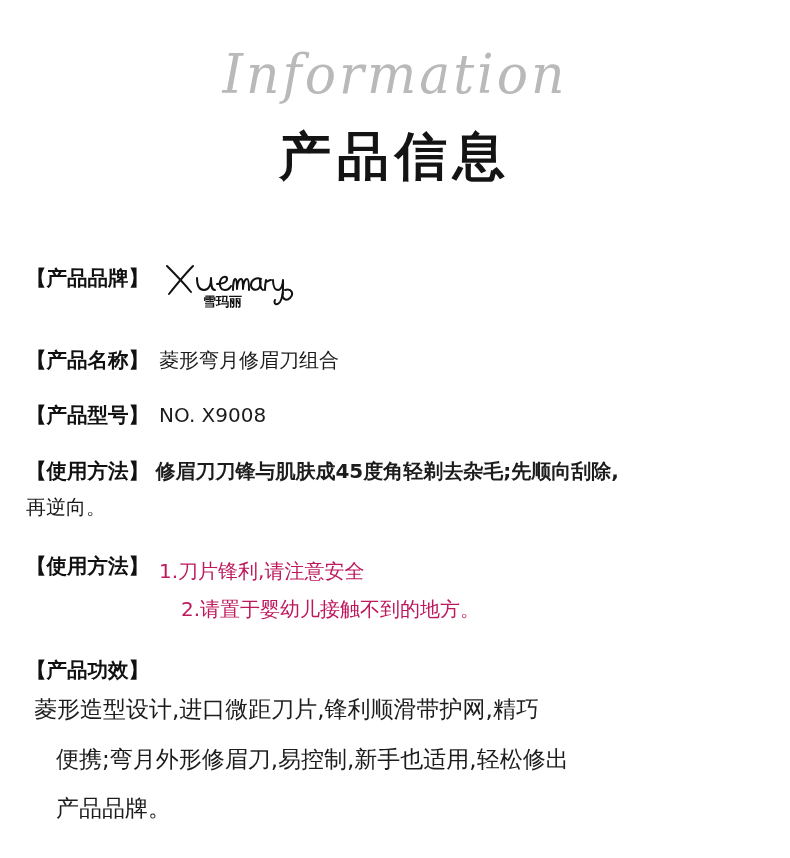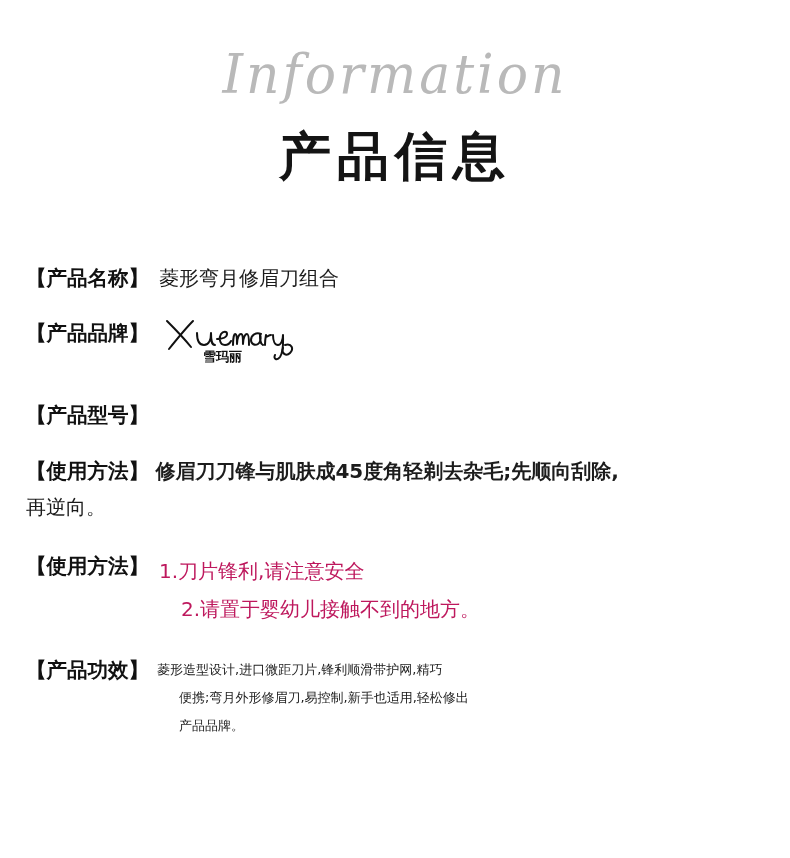--- a/index.html
+++ b/index.html
@@ -116,48 +116,44 @@
     font-size: 20px;
     line-height: 1.9;
     color: #be185d;
   }
   .note-item.second { padding-left: 22px; }
 
   
   .row-features {
     display: flex;
     align-items: flex-start;
+    flex-direction: column;
   }
   .features-body {
     padding-left: 8px;
   }
   .feature-line {
     font-family: "DejaVu Sans", sans-serif;
-    font-size: 13px;
+    font-size: 23px;
     line-height: 2.15;
     color: #1c1c1c;
   }
   .feature-line.ind { padding-left: 22px; }
 </style>
 </head>
 <body>
 
 <div class="page">
 
   <div class="header">
     <div class="script-title">Information</div>
     <div class="main-title">产品信息</div>
   </div>
 
   <div class="specs">
-
-    <div class="row">
-      <div class="label">【产品名称】</div>
-      <div class="value indent-sm">菱形弯月修眉刀组合</div>
-    </div>
 
     <div class="row">
       <div class="label">【产品品牌】</div>
       <div class="brand-logo">
         <svg width="132" height="52" viewBox="0 0 132 52" xmlns="http://www.w3.org/2000/svg">
           <g fill="none" stroke="#111111" stroke-width="2" stroke-linecap="round" stroke-linejoin="round">
 
             <path d="M4 6 C12 14, 20 22, 28 32"></path>
             <path d="M30 6 C22 14, 14 24, 6 34"></path>
 
@@ -175,21 +171,27 @@
 
             <path d="M122 30 C129 28, 131 34, 127 38 C123 42, 118 38, 120 33"></path>
           </g>
 
           <text x="40" y="46" font-family="DejaVu Sans, sans-serif" font-size="13" font-weight="700" fill="#111111">雪玛丽</text>
         </svg>
       </div>
     </div>
 
     <div class="row">
+      <div class="label">【产品名称】</div>
+      <div class="value indent-sm">菱形弯月修眉刀组合</div>
+    </div>
+
+    <div class="row">
       <div class="label">【产品型号】</div>
+      <div class="value indent-sm">NO. X9008</div>
     </div>
 
     <div class="row-usage">
       <span class="label">【使用方法】</span>
       <span class="value">修眉刀刀锋与肌肤成45度角轻剃去杂毛;先顺向刮除,</span>
       <span class="usage-line2">再逆向。</span>
     </div>
 
     <div class="row-notes">
       <div class="label">【使用方法】</div>

